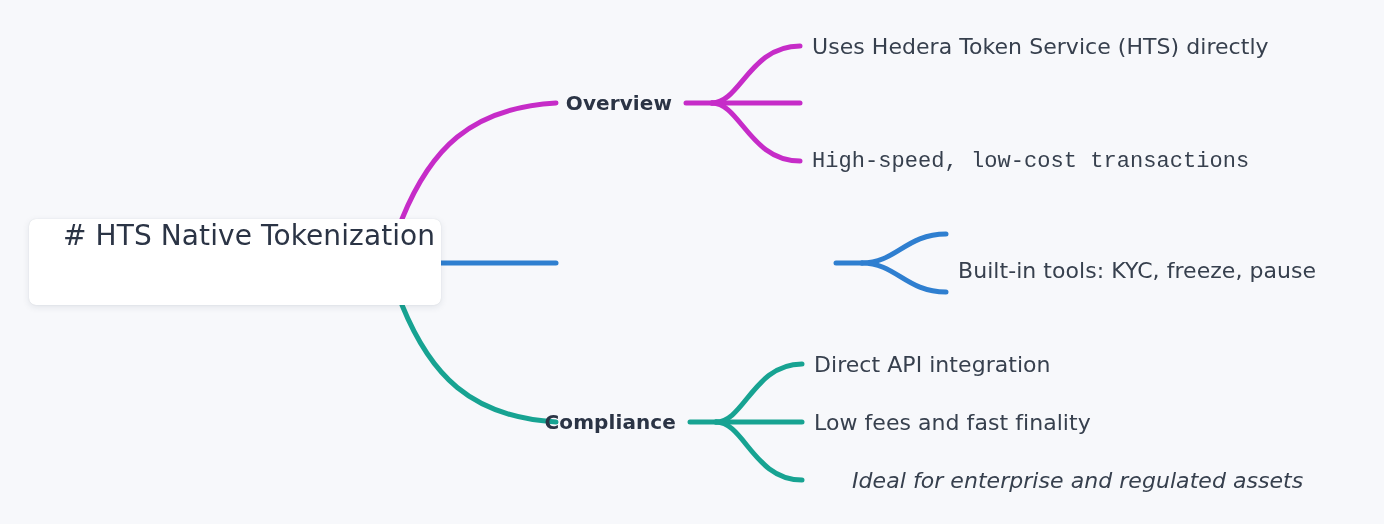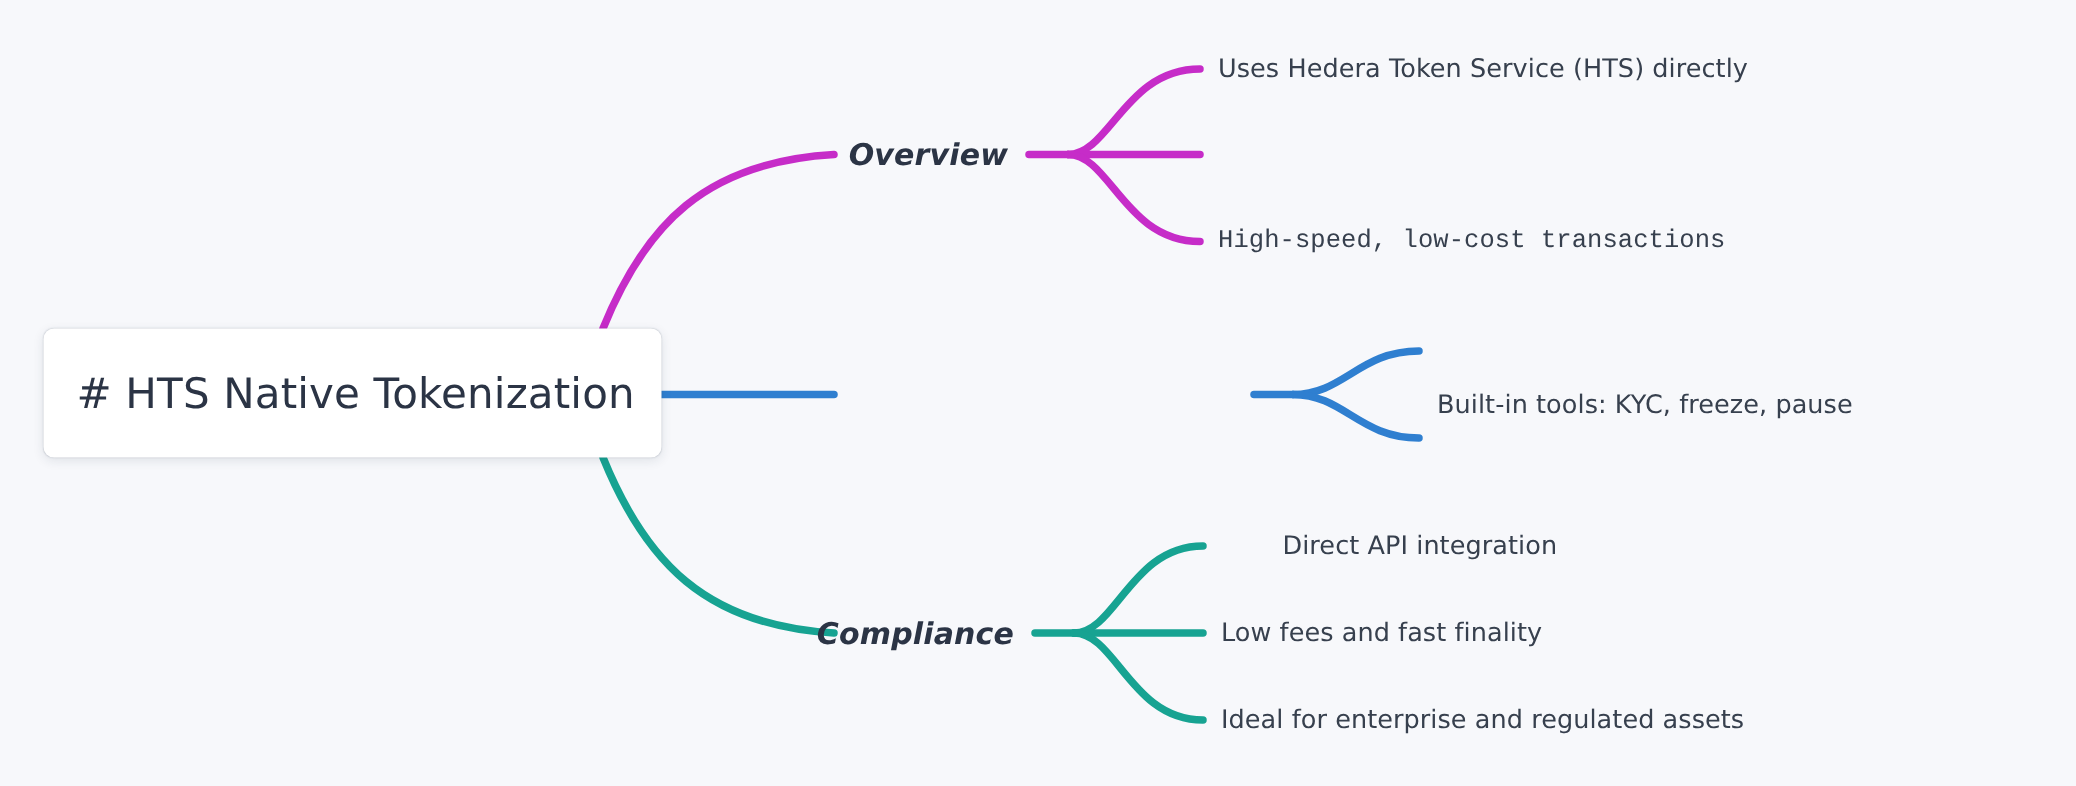--- a/index.html
+++ b/index.html
@@ -33,43 +33,41 @@
   .root-node {
     left: 29px;
     top: 219px;
     width: 412px;
     height: 86px;
     background: #ffffff;
     border-radius: 7px;
     box-shadow: 0 2px 7px rgba(33, 45, 70, 0.10),
                 0 0 1px rgba(33, 45, 70, 0.16);
     display: flex;
-    align-items: center;
     box-sizing: border-box;
-    padding-left: 22px;
+    padding-left: 34px;
   }
   .root-label {
     font-size: 28px;
     font-weight: 400;
     color: #2b3445;
     letter-spacing: 0.1px;
   }
   .branch-label {
     font-size: 20px;
     font-weight: 700;
     color: #2b3445;
     transform: translateY(-50%);
     letter-spacing: 0.1px;
-    font-style: italic;
   }
   .branch-label.right-anchored {
     text-align: right;
   }
   .leaf-label {
-    font-size: 17px;
+    font-size: 22px;
     font-weight: 400;
     color: #37404e;
     transform: translateY(-50%);
     letter-spacing: 0.05px;
   }
 </style>
 </head>
 <body>
 
 <div id="mindmap">
@@ -104,17 +102,17 @@
   <div class="node branch-label right-anchored" style="left:416px; top:103px; width:256px;">Overview</div>
 
 
   <div class="node branch-label right-anchored" style="left:420px; top:422px; width:256px;">Compliance</div>
 
   <div class="node leaf-label" style="left:812px; top:46px;">Uses Hedera Token Service (HTS) directly</div>
   <div class="node leaf-label" style="left:812px; top:161px;font-family:Liberation Mono, monospace;">High-speed, low-cost transactions</div>
 
   <div class="node leaf-label" style="left:958px; top:234px;margin-top:36px;">Built-in tools: KYC, freeze, pause</div>
 
-  <div class="node leaf-label" style="left:855px; top:364px;">Direct API integration</div>
+  <div class="node leaf-label" style="left:814px; top:364px;">Direct API integration</div>
   <div class="node leaf-label" style="left:814px; top:422px;">Low fees and fast finality</div>
-  <div class="node leaf-label" style="left:814px; top:480px;">Ideal for enterprise and regulated assets</div>
+  <div class="node leaf-label" style="left:852px; top:480px;font-style:italic;">Ideal for enterprise and regulated assets</div>
 
 </div>
 
 </body></html>

